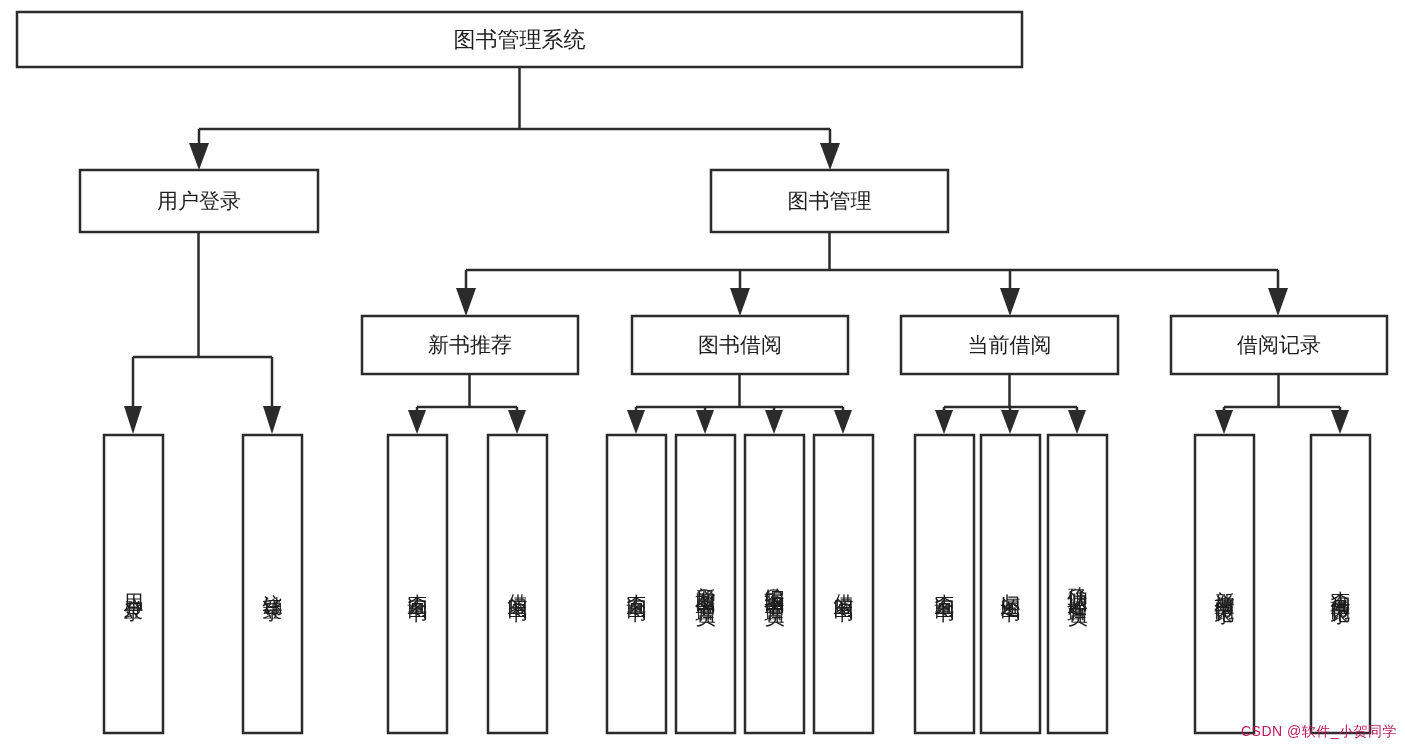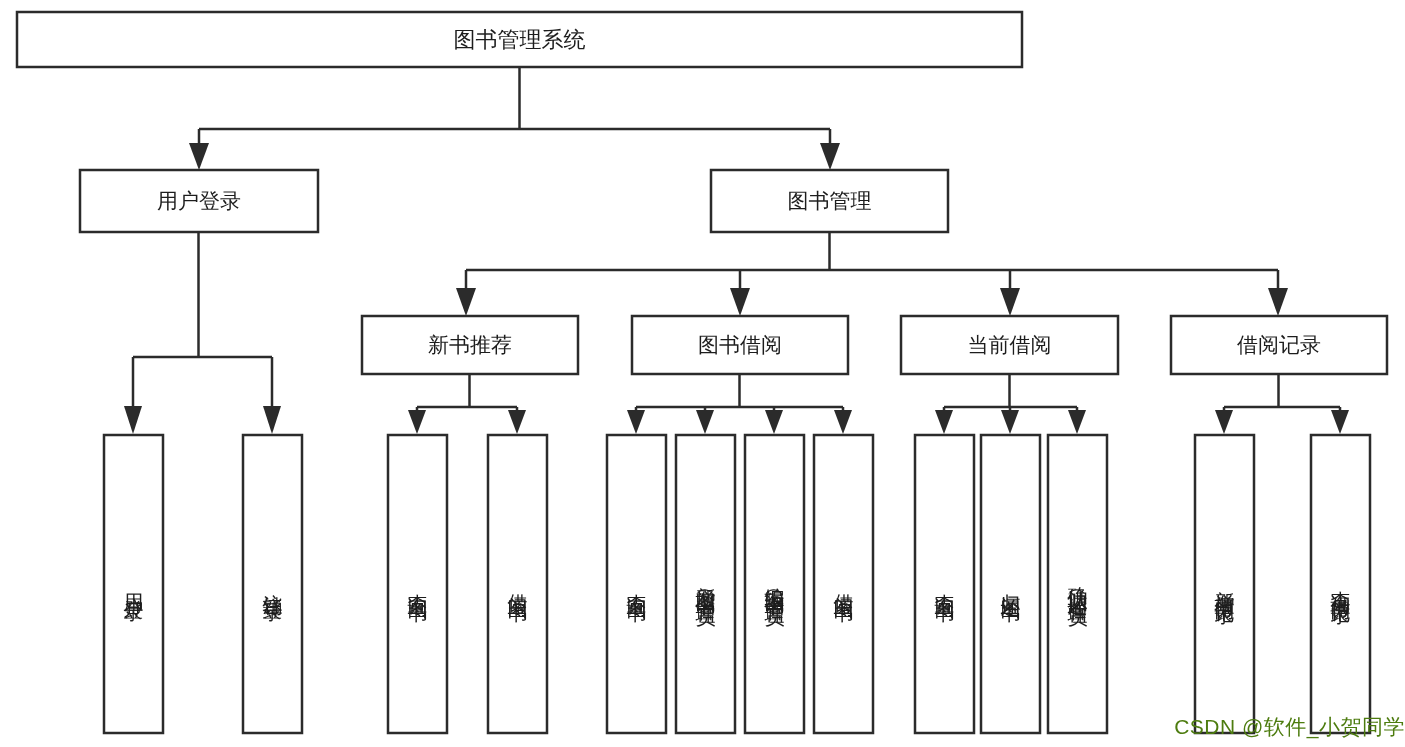--- a/index.html
+++ b/index.html
@@ -67,25 +67,25 @@
     letter-spacing: 3px;
     white-space: nowrap;
     text-align: center;
     pointer-events: none;
     display: flex;
     align-items: center;
     justify-content: center;
   }
   #watermark {
     position: absolute;
-    right: 0;
+    right: 8px;
     bottom: 6px;
     font-family: "Liberation Sans", sans-serif;
-    font-size: 21px;
-    color: #4d7c0f;
+    font-size: 14px;
+    color: #be185d;
     letter-spacing: 0.5px;
     white-space: nowrap;
   }
 </style>
 </head>
 <body>
 
 <div id="diagram-root">
 
   <svg class="flow" viewBox="0 0 1405 747" xmlns="http://www.w3.org/2000/svg">

